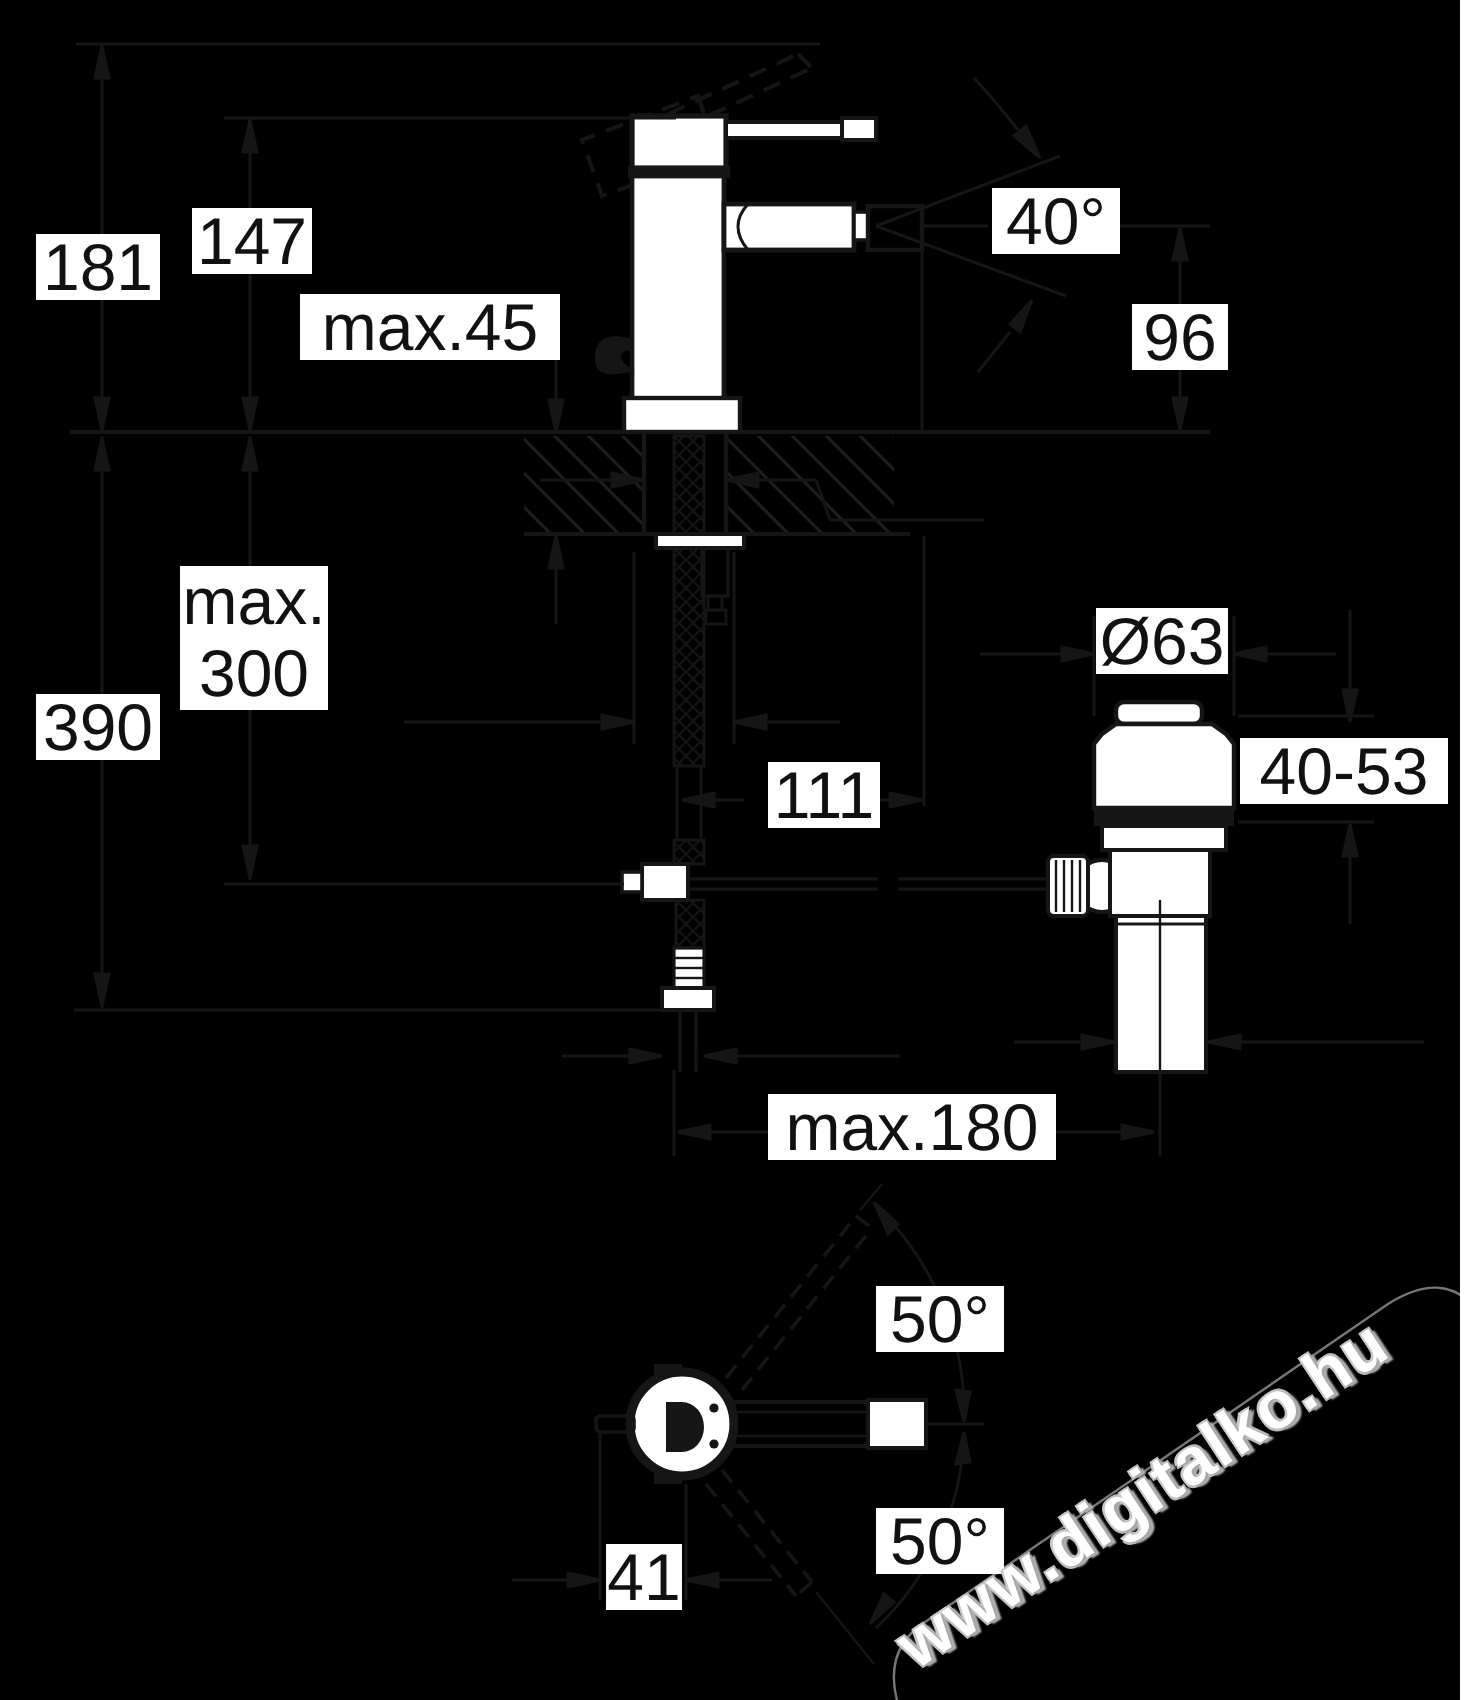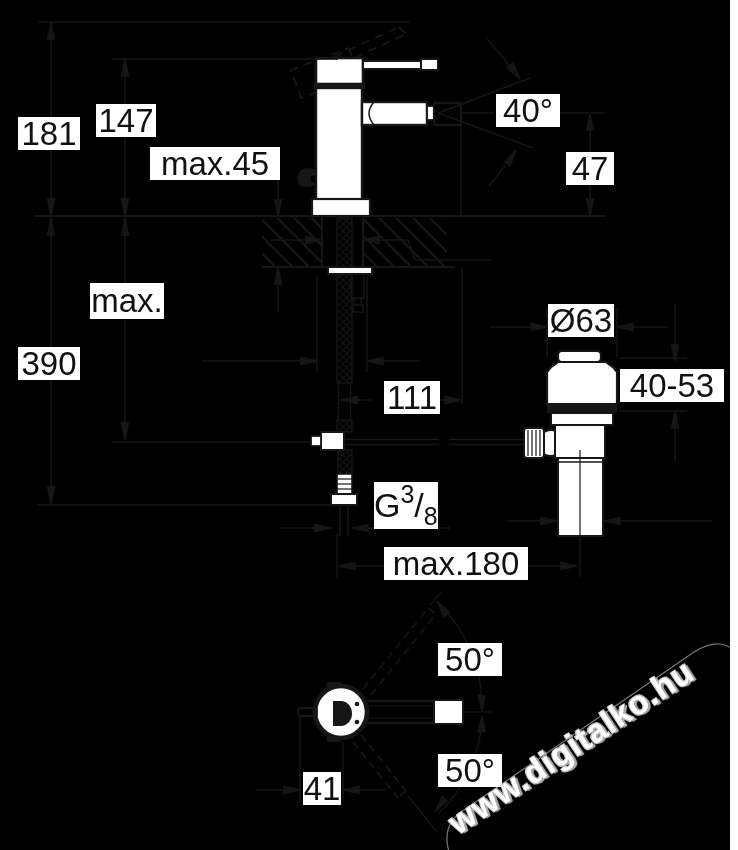--- a/index.html
+++ b/index.html
@@ -257,31 +257,29 @@
     <line x1="359" y1="790" x2="386" y2="790"></line>
   </g>
 
   <path d="M449,852 Q441,824 464,810 L694,652 Q726,632 742,661 L752,676" fill="none" stroke="#777" stroke-width="1.2"></path>
 </svg>
 
 <div class="dim" style="left:18px;top:117px;width:62px;">181</div>
 <div class="dim" style="left:96px;top:104px;width:60px;">147</div>
 <div class="dim" style="left:150px;top:147px;width:130px;">max.45</div>
 <div class="dim" style="left:496px;top:94px;width:64px;">40°</div>
-<div class="dim" style="left:566px;top:152px;width:48px;">47</div>
+<div class="dim" style="left:566px;top:152px;width:48px;">96</div>
 <div class="dim dim2" style="left:90px;top:283px;width:74px;">
   <span style="display:block;">max.</span>
+  <span style="display:block;">300</span>
 </div>
 <div class="dim" style="left:18px;top:347px;width:62px;">390</div>
 <div class="dim" style="left:384px;top:381px;width:56px;">111</div>
 <div class="dim" style="left:548px;top:304px;width:66px;">Ø63</div>
 <div class="dim" style="left:620px;top:369px;width:104px;">40-53</div>
-<div class="gdim" style="left:374px;top:482px;">
-  <span>G</span><span class="sup">3</span><span class="slash">/</span><span class="sub">8</span>
-</div>
 <div class="dim" style="left:384px;top:547px;width:144px;">max.180</div>
 <div class="dim" style="left:438px;top:643px;width:64px;">50°</div>
 <div class="dim" style="left:438px;top:754px;width:64px;">50°</div>
 <div class="dim" style="left:303px;top:772px;width:38px;">41</div>
 
 <div id="watermark">www.digitalko.hu</div>
 
 </div>
 
 </body></html>

